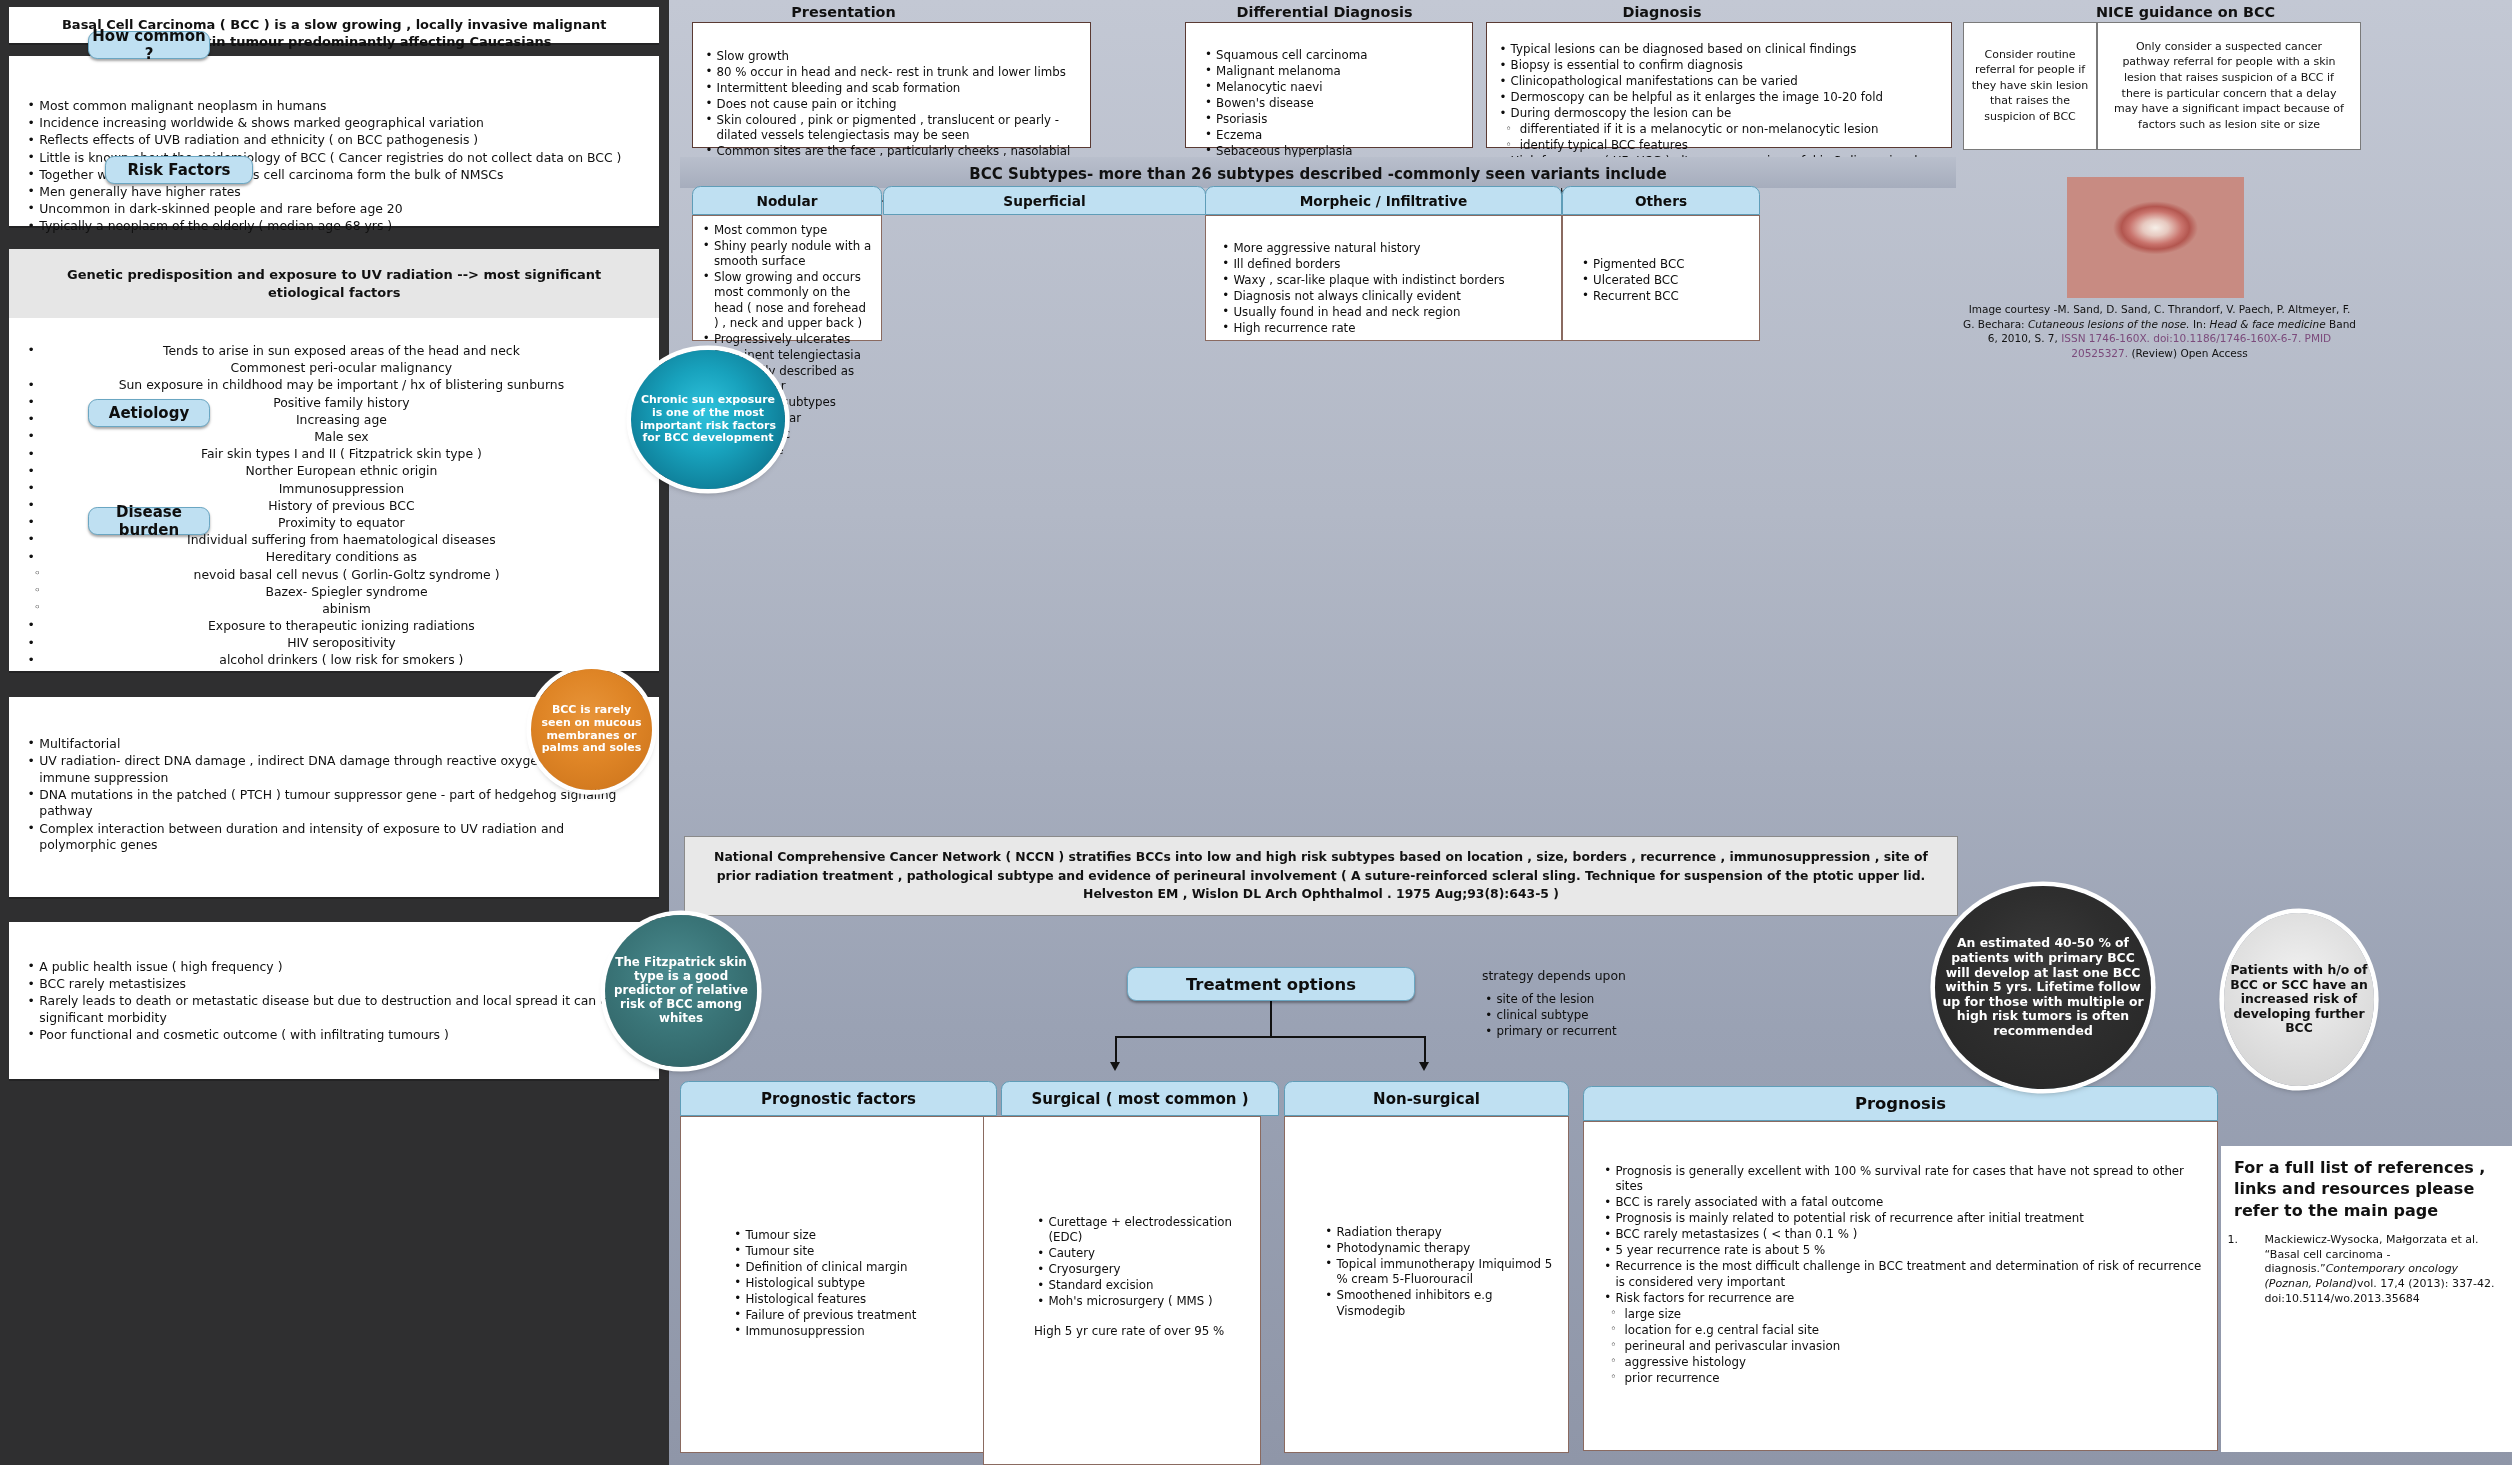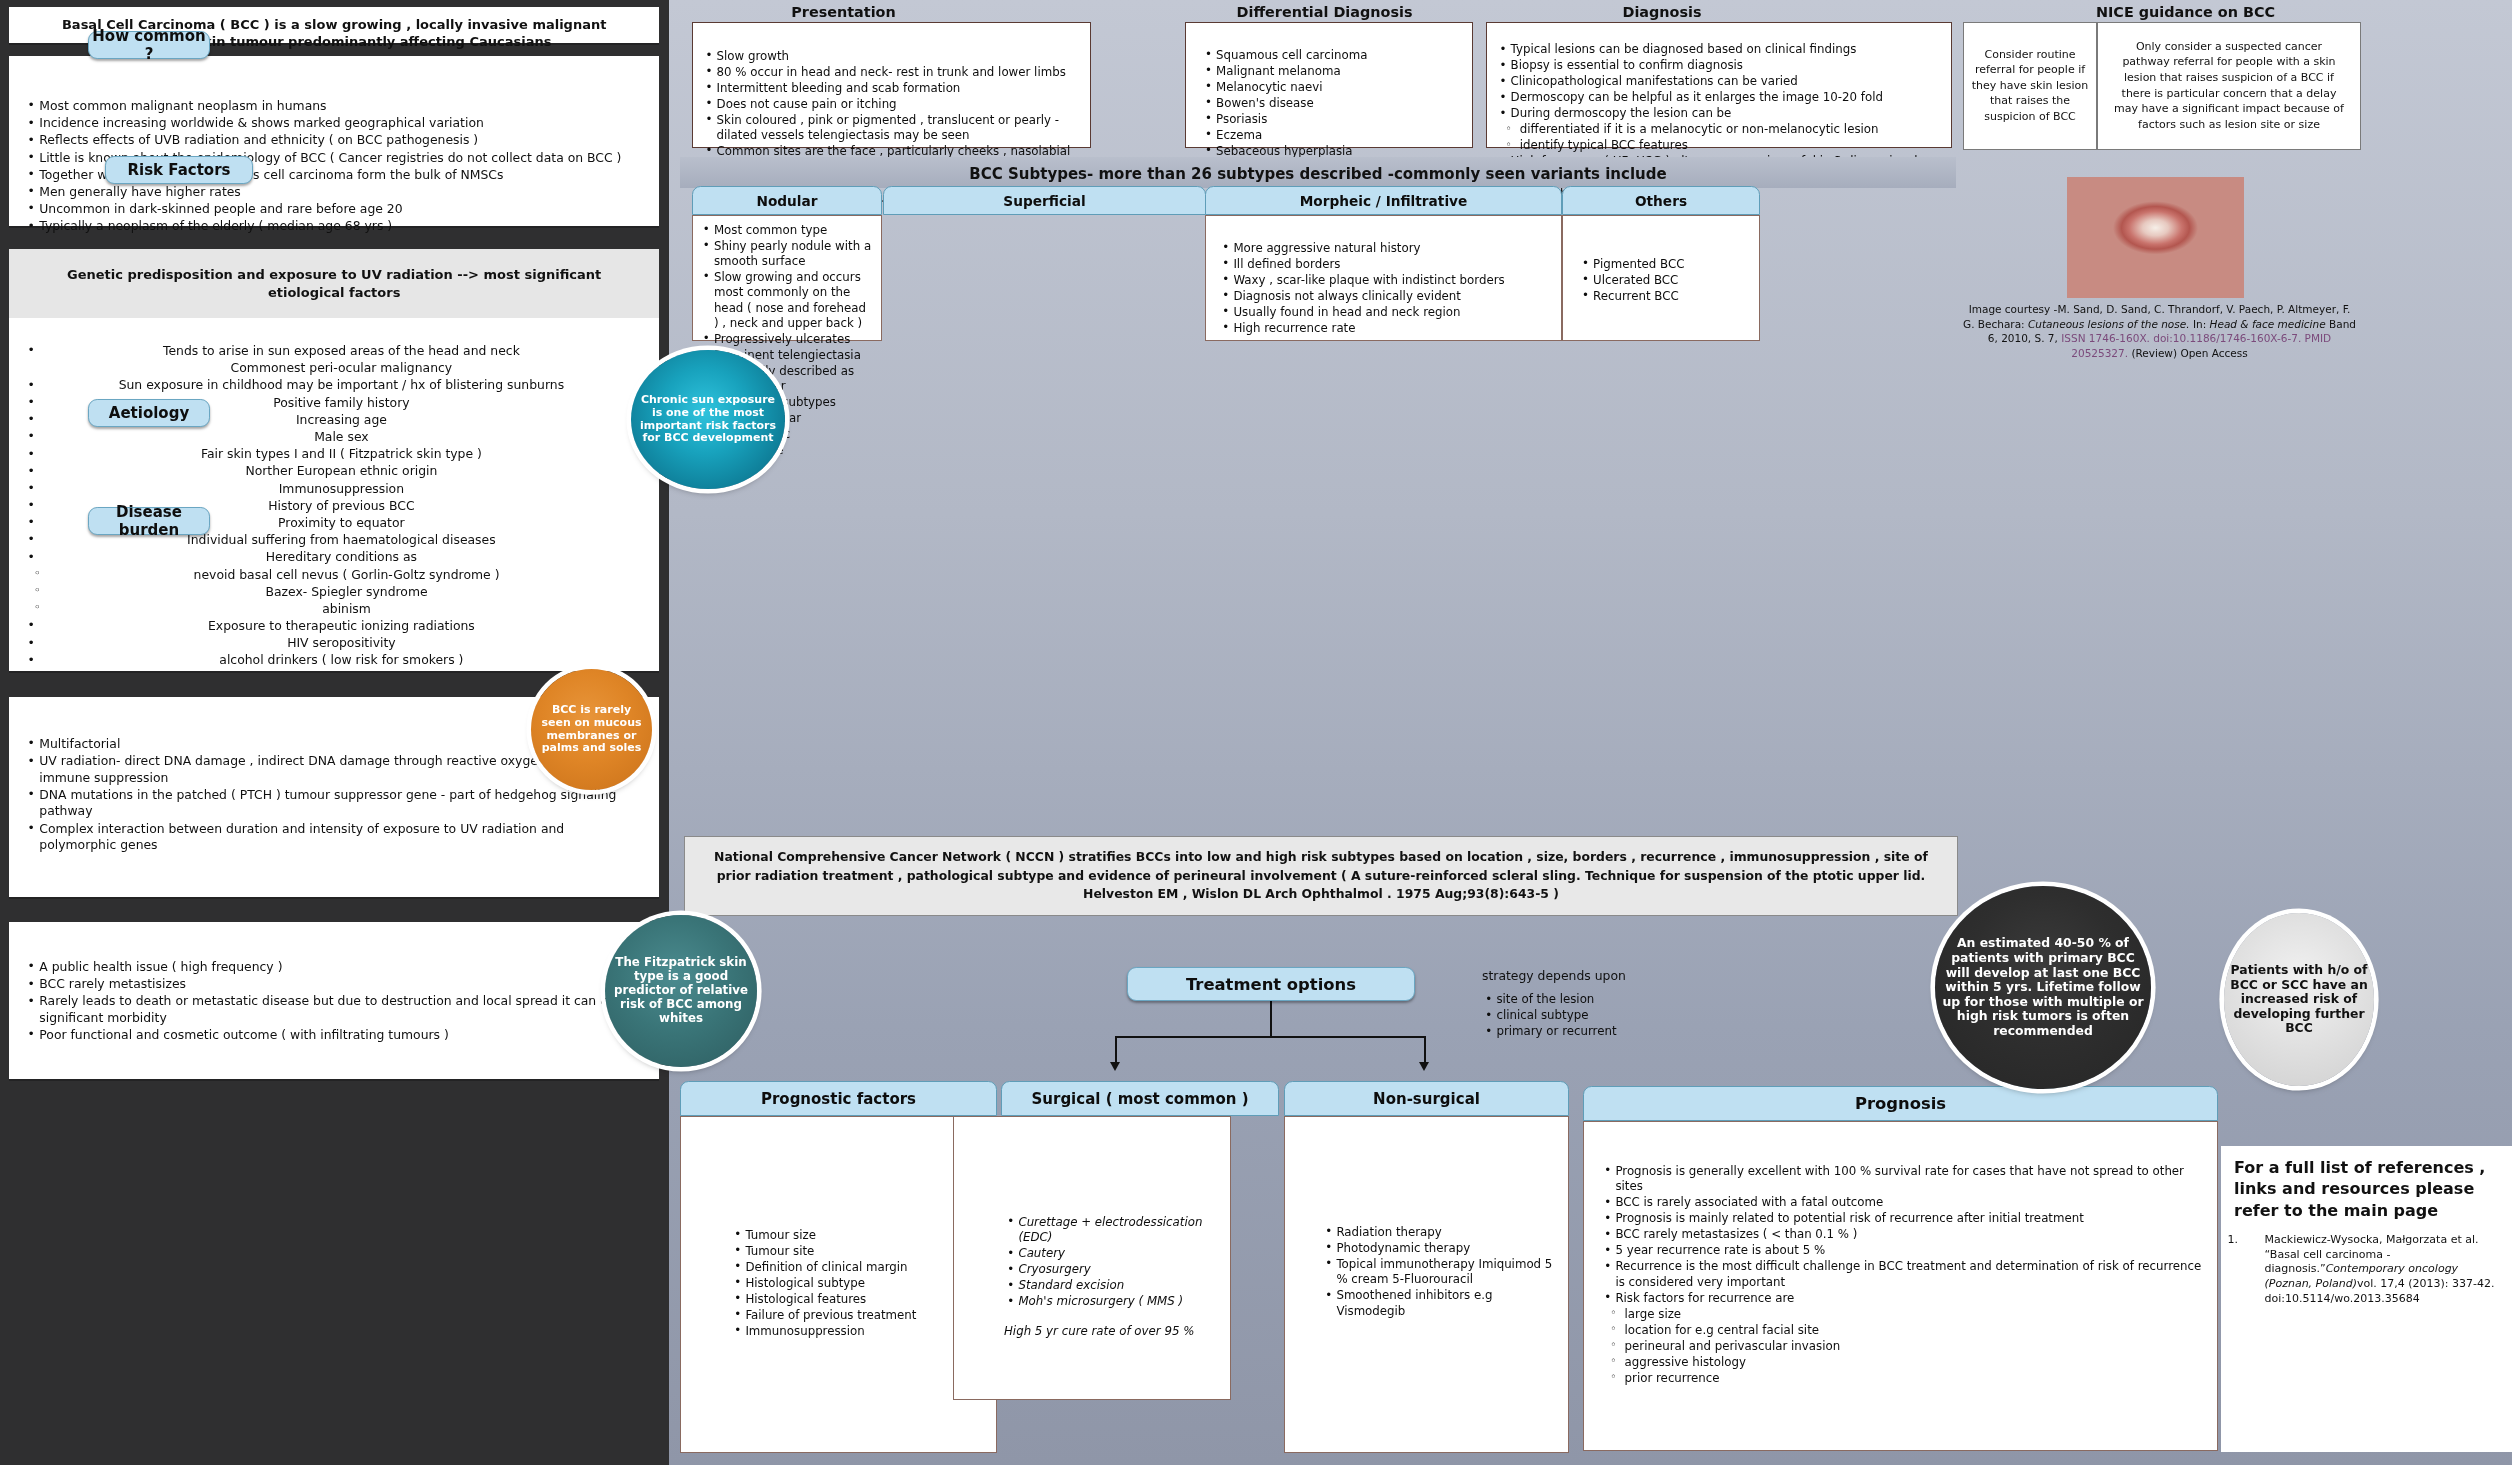--- a/index.html
+++ b/index.html
@@ -380,21 +380,21 @@
         <li class="b">Histological subtype</li>
         <li class="b">Histological features</li>
         <li class="b">Failure of previous treatment</li>
         <li class="b">Immunosuppression</li>
       </ul>
   </div>
 
   <div class="st-head" style="left:1001px; top:1081px; width:278px; height:35px; font-size:15px;">
     <span>Surgical ( most common )</span>
   </div>
-  <div class="st-body" style="left:953px; top:1116px; width:278px; height:284px; padding:98px 9.2px 5.2px 50px;font-style:italic;">
+  <div class="st-body" style="left:983px; top:1116px; width:278px; height:349px; padding:98px 9.2px 5.2px 50px;">
     <ul class="bl" id="tr-1">
         <li class="b">Curettage + electrodessication (EDC)</li>
         <li class="b">Cautery</li>
         <li class="b">Cryosurgery</li>
         <li class="b">Standard excision</li>
         <li class="b">Moh's microsurgery ( MMS )</li>
       </ul>
     <div style="margin-top:14.4px; font-size:11.8px; color:#0d0d0d;">High 5 yr cure rate of over 95 %</div>
   </div>
 

